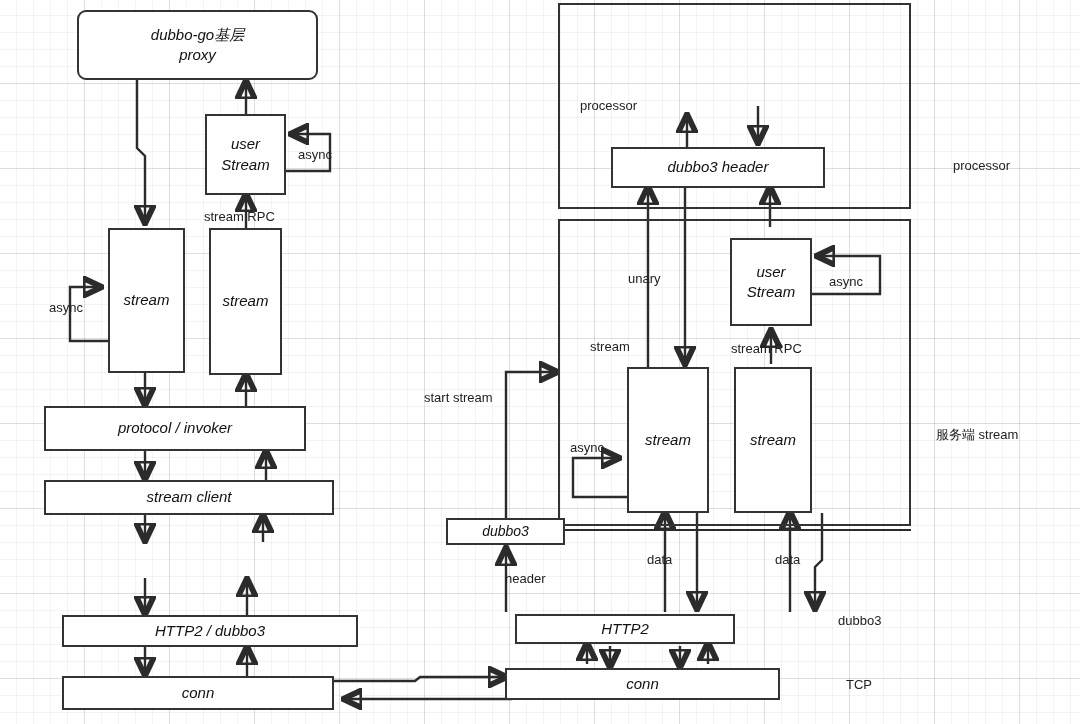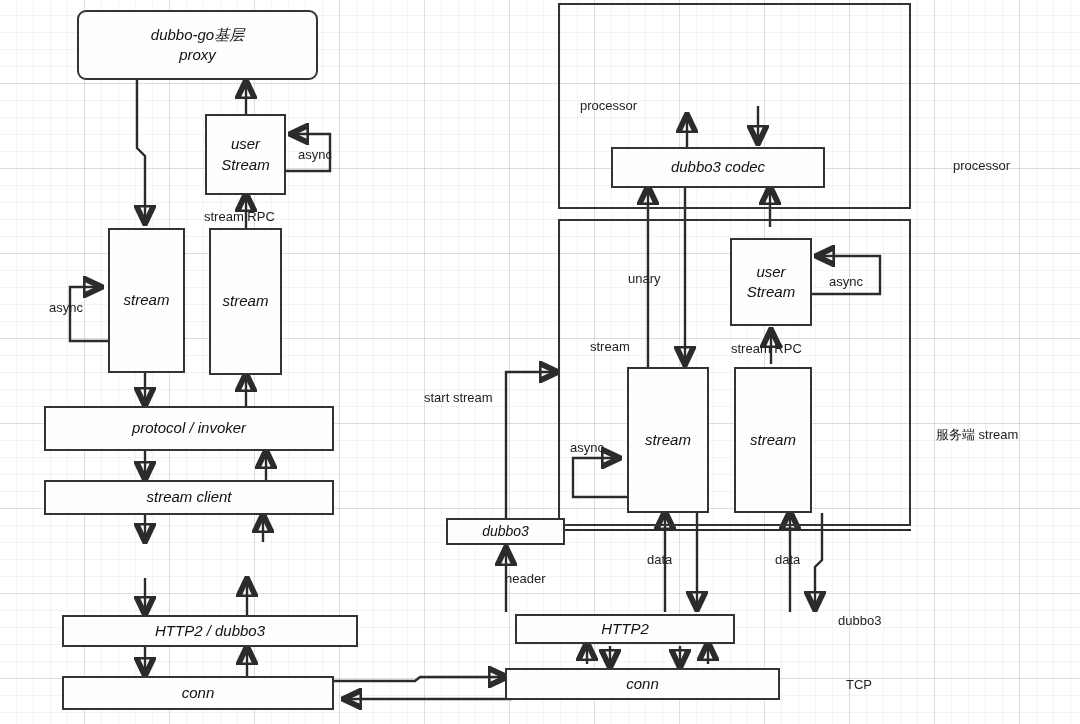--- a/index.html
+++ b/index.html
@@ -134,35 +134,35 @@
   <div class="lbl" style="left:298px;top:147px;">async</div>
 
   <div class="lbl" style="left:204px;top:209px;">stream RPC</div>
 
   <div class="box" style="left:108px;top:228px;width:77px;height:145px;">stream</div>
 
   <div class="lbl" style="left:49px;top:300px;">async</div>
 
   <div class="box" style="left:209px;top:228px;width:73px;height:147px;">stream</div>
 
-  <div class="box" style="left:44px;top:406px;width:290px;height:45px;">protocol / invoker</div>
+  <div class="box" style="left:44px;top:406px;width:262px;height:45px;">protocol / invoker</div>
 
   <div class="box" style="left:44px;top:480px;width:290px;height:35px;">stream client</div>
 
 
   <div class="box" style="left:62px;top:615px;width:296px;height:32px;">HTTP2 / dubbo3</div>
 
   <div class="box" style="left:62px;top:676px;width:272px;height:34px;">conn</div>
 
   <div class="container" style="left:558px;top:3px;width:353px;height:206px;"></div>
 
   <div class="lbl" style="left:580px;top:98px;">processor</div>
 
 
-  <div class="box" style="left:611px;top:147px;width:214px;height:41px;">dubbo3 codec</div>
+  <div class="box" style="left:611px;top:147px;width:214px;height:41px;">dubbo3 header</div>
 
   <div class="container" style="left:558px;top:219px;width:353px;height:307px;"></div>
 
   <div class="lbl" style="left:628px;top:271px;">unary</div>
 
   <div class="lbl" style="left:590px;top:339px;">stream</div>
 
   <div class="box" style="left:730px;top:238px;width:82px;height:88px;">user
 Stream</div>
 

